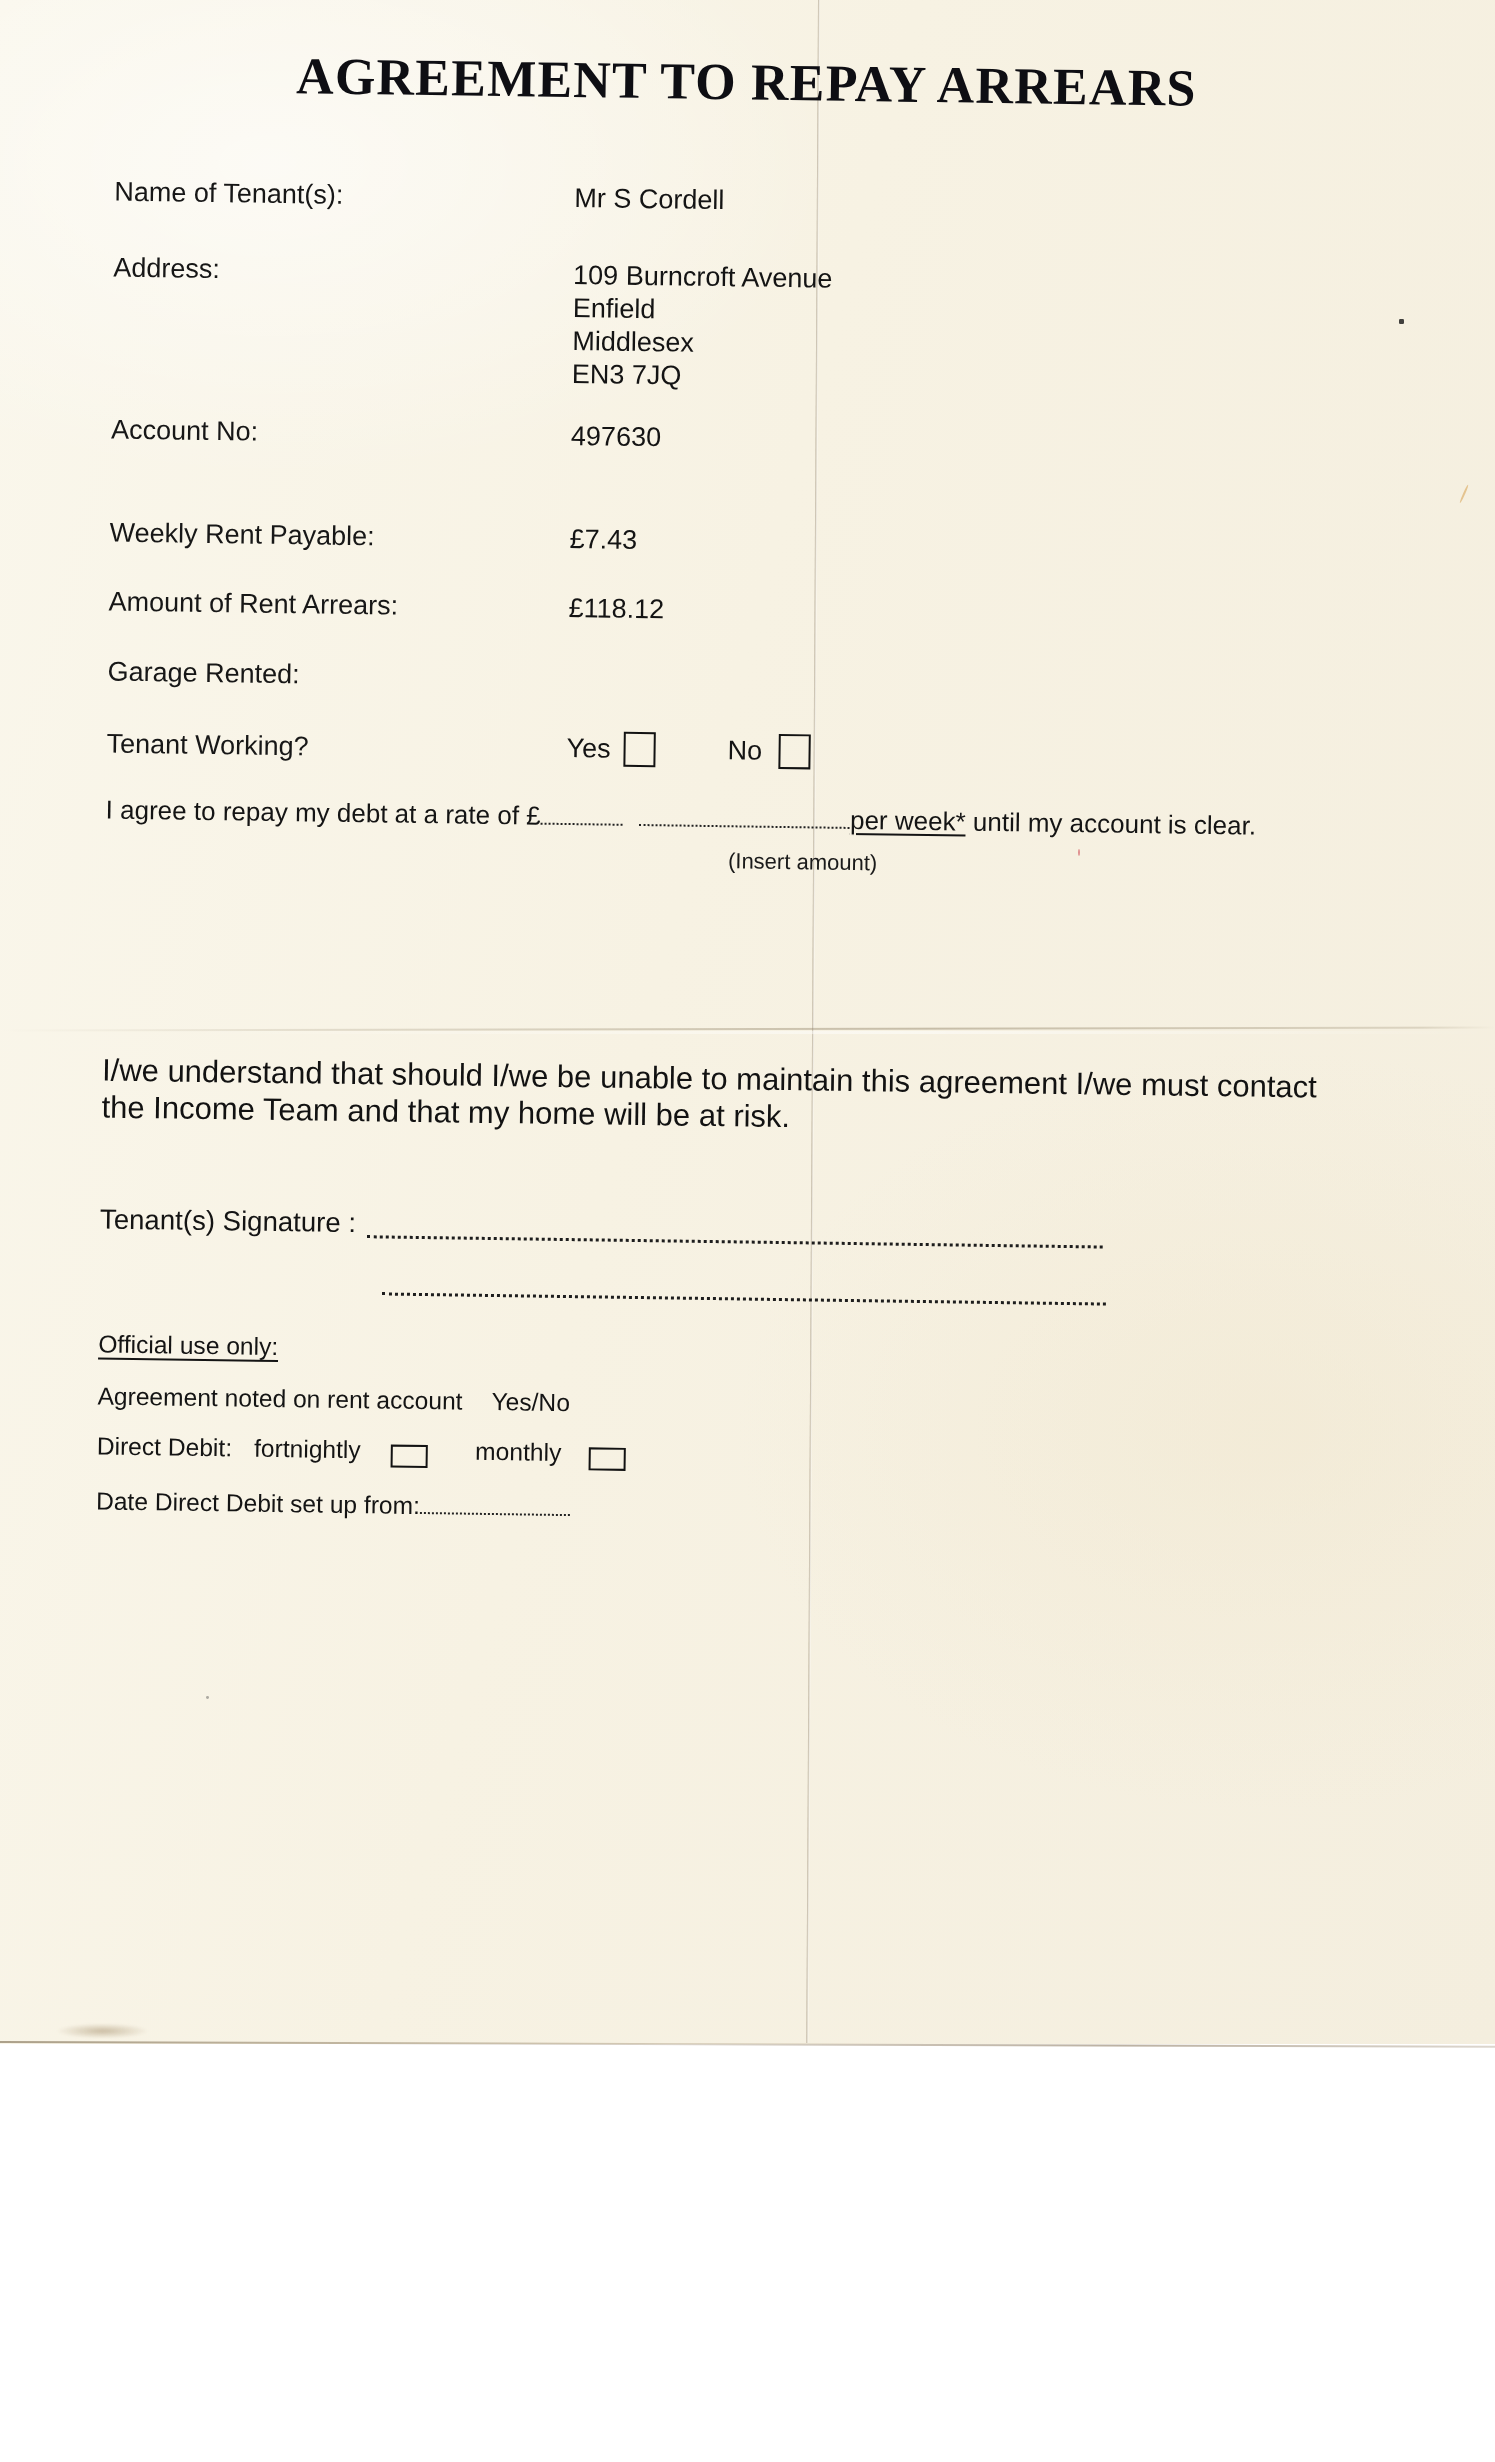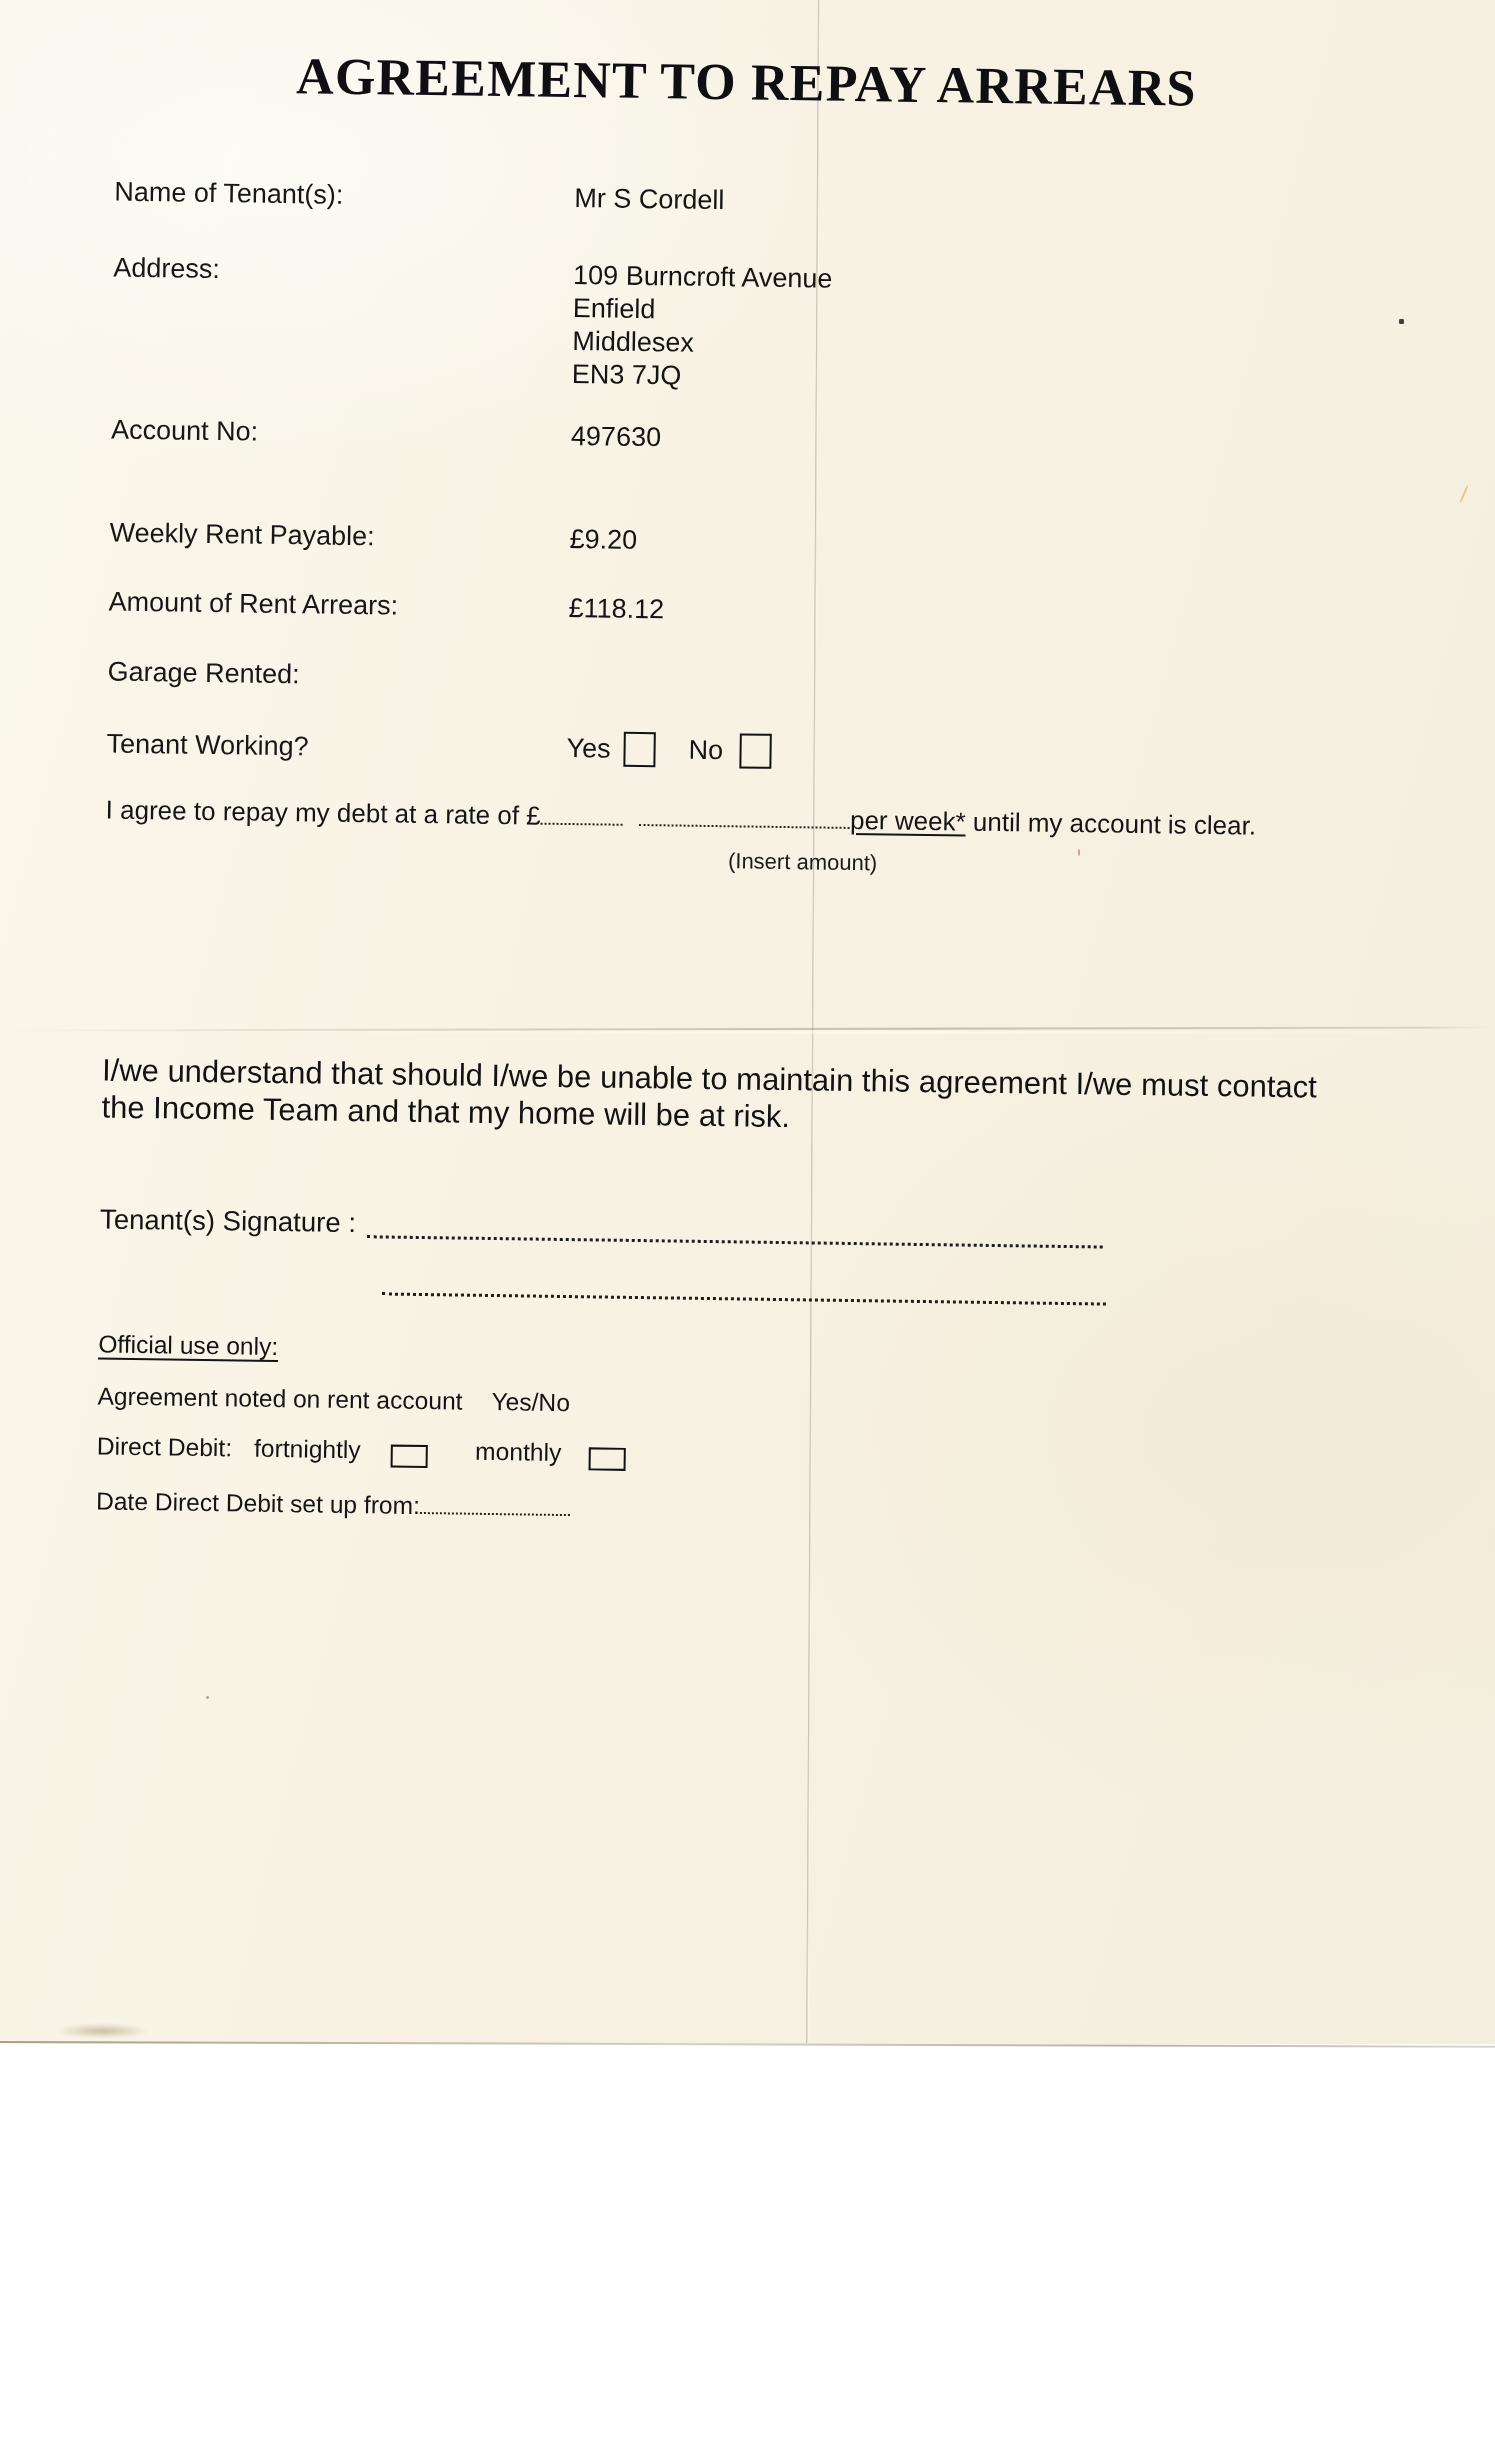--- a/index.html
+++ b/index.html
@@ -126,32 +126,32 @@
     <div>109 Burncroft Avenue</div>
     <div>Enfield</div>
     <div>Middlesex</div>
     <div>EN3 7JQ</div>
   </div>
 
   <div class="lbl" style="top:413px;">Account No:</div>
   <div class="val" style="top:413px;">497630</div>
 
   <div class="lbl" style="top:516px;">Weekly Rent Payable:</div>
-  <div class="val" style="top:516px;">£9.20</div>
+  <div class="val" style="top:516px;">£7.43</div>
 
   <div class="lbl" style="top:585px;">Amount of Rent Arrears:</div>
   <div class="val" style="top:585px;">£118.12</div>
 
   <div class="lbl" style="top:655px;">Garage Rented:</div>
 
   <div class="lbl" style="top:727px;">Tenant Working?</div>
   <div class="rowflex" style="left:577px;top:723px;">
     <span>Yes</span>
     <span class="cb" style="margin-left:13px;"></span>
-    <span style="margin-left:33px;">No</span>
+    <span style="margin-left:72px;">No</span>
     <span class="cb" style="margin-left:16.4px;"></span>
   </div>
 
   <div class="agree-line">
     <span>I agree to repay my debt at a rate of £</span><span class="dots d1"></span><span class="dots d2"></span><span class="uline">per week*</span><span> until my account is clear.</span>
   </div>
   <div class="insert-note">(Insert amount)</div>
 
   <div class="decl">I/we understand that should I/we be unable to maintain this agreement I/we must contact the Income Team and that my home will be at risk.</div>
 

